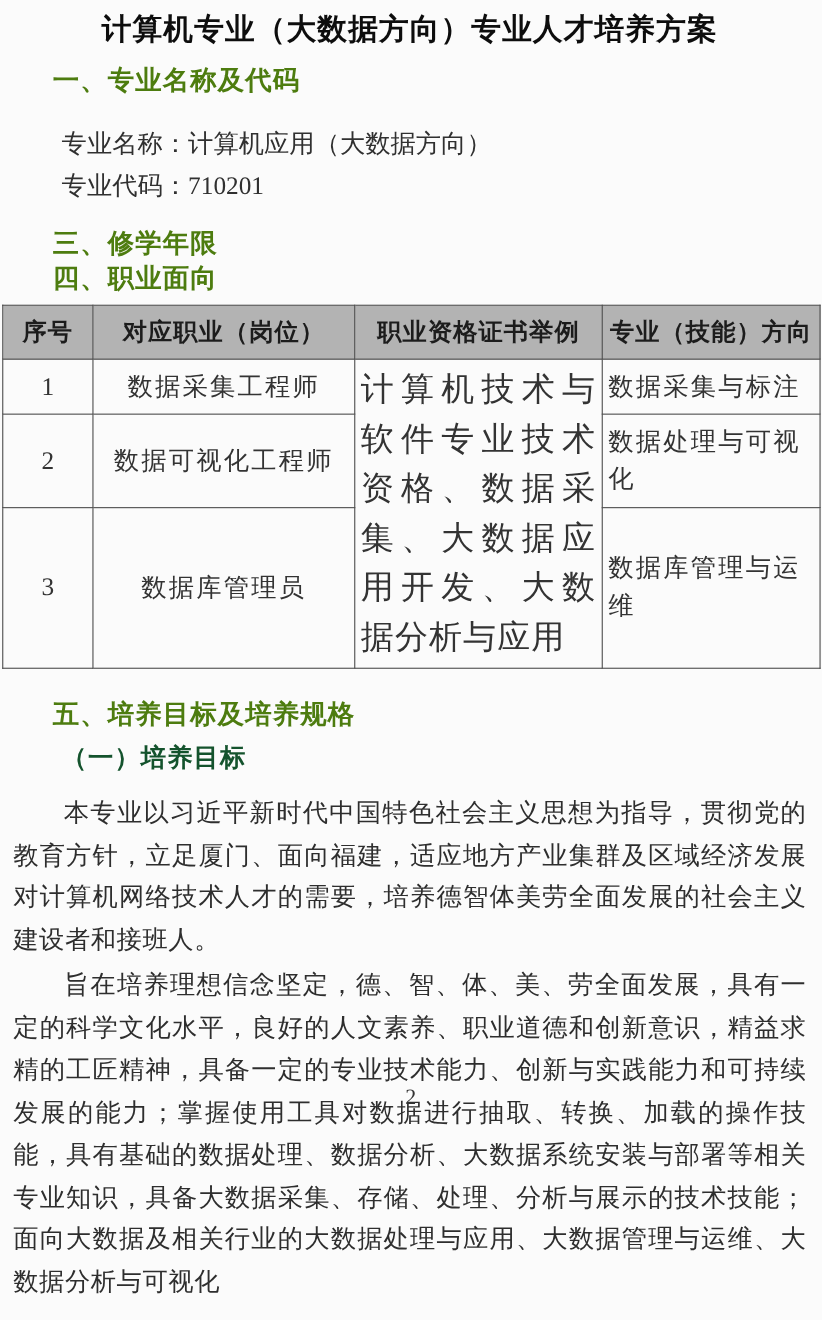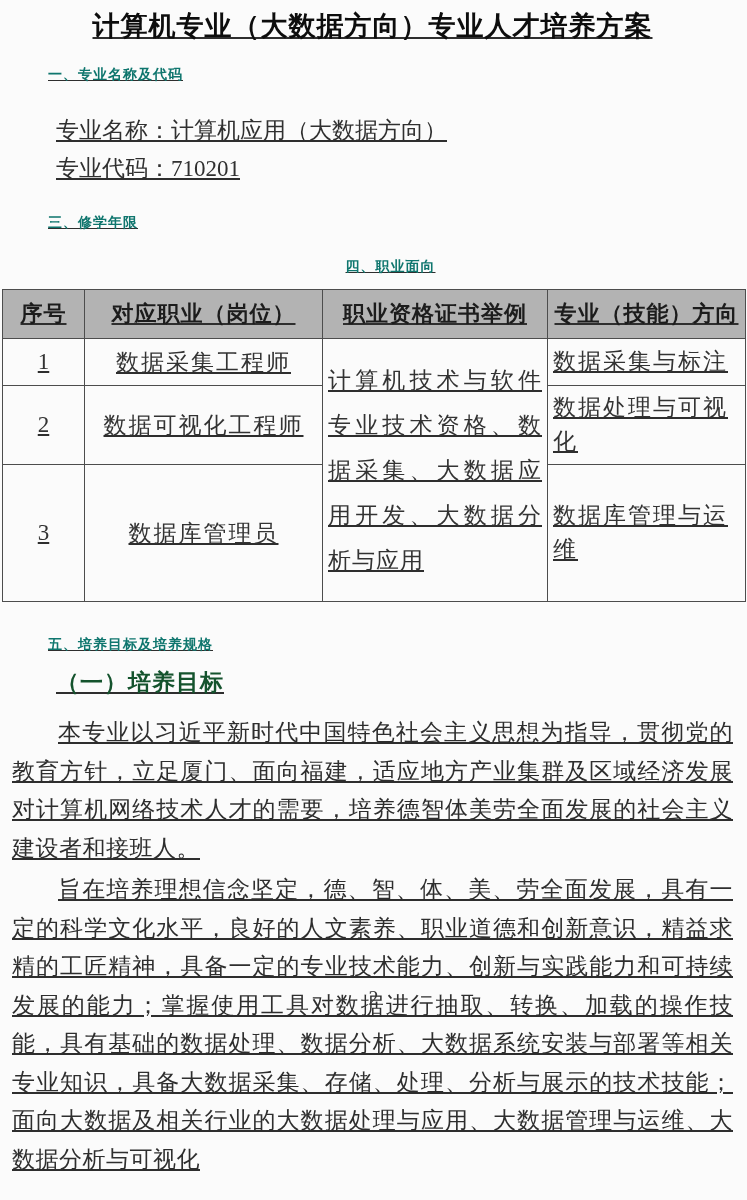--- a/index.html
+++ b/index.html
@@ -9,50 +9,49 @@
     overflow:hidden;
     position:relative;
     font-family:"Liberation Serif","DejaVu Serif",serif;
     color:#2e2e2e;
   }
   .page{
     box-sizing:border-box;
     width:747px;height:1012px;
     padding:8px 14px 0 12px;
     position:relative;
-    text-decoration:underline;
   }
   .doc-title{
     font-family:"Liberation Sans","DejaVu Sans",sans-serif;
     font-weight:bold;
     font-size:27px;
     line-height:36px;
     text-align:center;
     color:#0d0d0d;
     letter-spacing:1px;
   }
   .sec-heading{
     font-family:"Liberation Sans","DejaVu Sans",sans-serif;
     font-weight:bold;
-    font-size:14px;
+    font-size:24px;
     line-height:28px;
-    color:#0f766e;
+    color:#4d7c0f;
     margin-left:36px;
     letter-spacing:1px;
   }
   .body-line{
     font-size:23px;
     line-height:38px;
     margin-left:44px;
     color:#303030;
   }
   .mt-h1{margin-top:16px;}
   .mt-h2{margin-top:14px;}
   .mt-h3{margin-top:20px;}
-  .mt-h4{margin-top:16px;text-align:center;}
+  .mt-h4{margin-top:4px;}
   .mt-line1{margin-top:24px;}
   .mt-line2{margin-top:6px;}
 
   table.jobs{
     border-collapse:collapse;
     table-layout:fixed;
     width:743px;
     margin:9px 0 0 -10px;
     font-size:22px;
     color:#333;
@@ -80,21 +79,21 @@
     text-align:left;
     padding:2px 28px 2px 12px;
     font-size:23px;
     letter-spacing:2px;
     line-height:34px;
   }
   td.c-cert{
     vertical-align:middle;
     text-align:justify;
     padding:4px 10px 4px 10px;
-    font-size:23px;
+    font-size:30px;
     line-height:45px;
     letter-spacing:1px;
   }
   tr.r2 td{height:58px;}
   tr.r3 td{height:126px;}
 
   .mt-h5{margin-top:28px;}
   .sub-heading{
     font-family:"Liberation Sans","DejaVu Sans",sans-serif;
     font-weight:bold;

